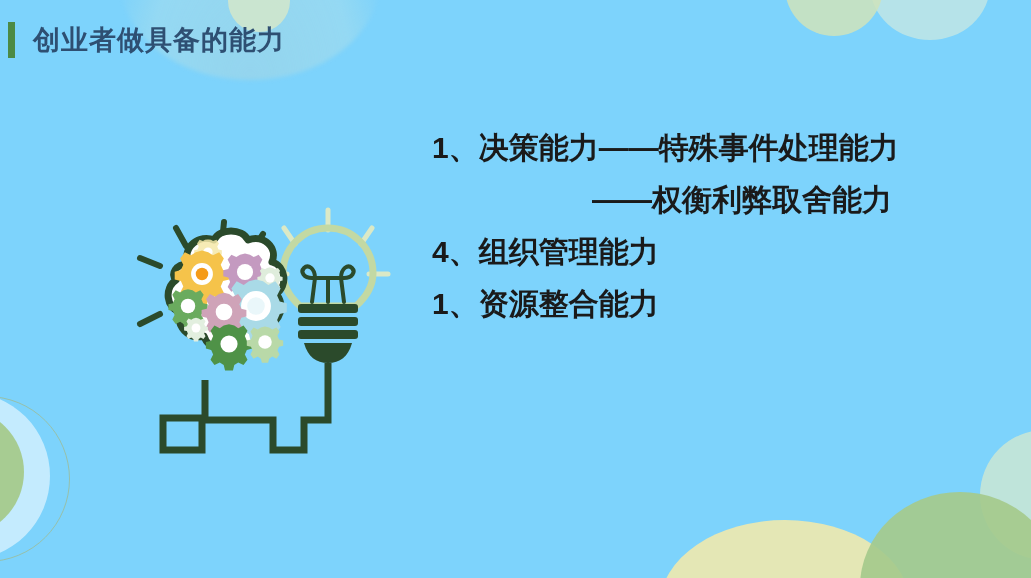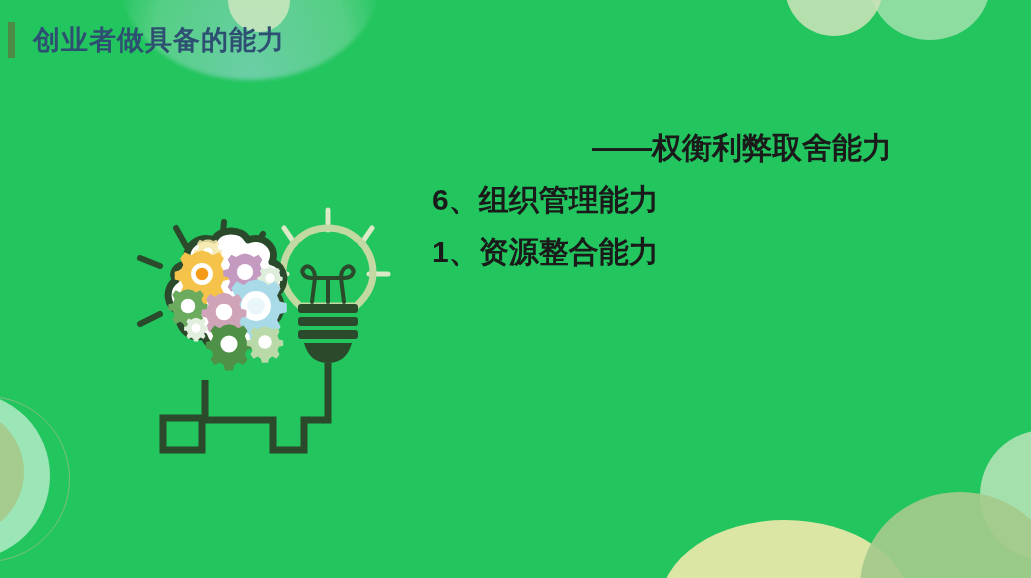--- a/index.html
+++ b/index.html
@@ -10,21 +10,21 @@
     width: 1031px;
     height: 578px;
     overflow: hidden;
     font-family: "Liberation Sans", "DejaVu Sans", sans-serif;
   }
 
   .slide {
     position: relative;
     width: 1031px;
     height: 578px;
-    background: #22c55e;
+    background: #7dd3fc;
     overflow: hidden;
   }
 
   
   .deco { position: absolute; border-radius: 50%; pointer-events: none; }
 
   .deco-top-left-blue {
     left: 120px; top: -120px;
     width: 260px; height: 200px;
     background: radial-gradient(ellipse at 50% 100%, rgba(167,214,226,0.55) 0%, rgba(205,231,222,0.30) 55%, rgba(238,246,230,0) 78%);
@@ -257,18 +257,19 @@
 
         <g transform="translate(133,140) scale(0.52)">
           <path d="M0 -30 L8 -28 L14 -24 L22 -28 L28 -20 L24 -12 L27 -5 L35 -3 L35 7 L27 9 L24 16 L28 24 L22 32 L14 28 L8 32 L6 40 L-6 40 L-8 32 L-14 28 L-22 32 L-28 24 L-24 16 L-27 9 L-35 7 L-35 -3 L-27 -5 L-24 -12 L-28 -20 L-22 -28 L-14 -24 L-8 -28 Z" fill="#b9d9a8"></path>
           <circle r="13" fill="#ffffff"></circle>
         </g>
       </g>
     </svg>
   </div>
 
   <div class="content-list">
+    <div class="list-item">1、决策能力——特殊事件处理能力</div>
     <div class="list-item sub">——权衡利弊取舍能力</div>
-    <div class="list-item">6、组织管理能力</div>
+    <div class="list-item">4、组织管理能力</div>
     <div class="list-item">1、资源整合能力</div>
   </div>
 
 </div>
 
 </body></html>

